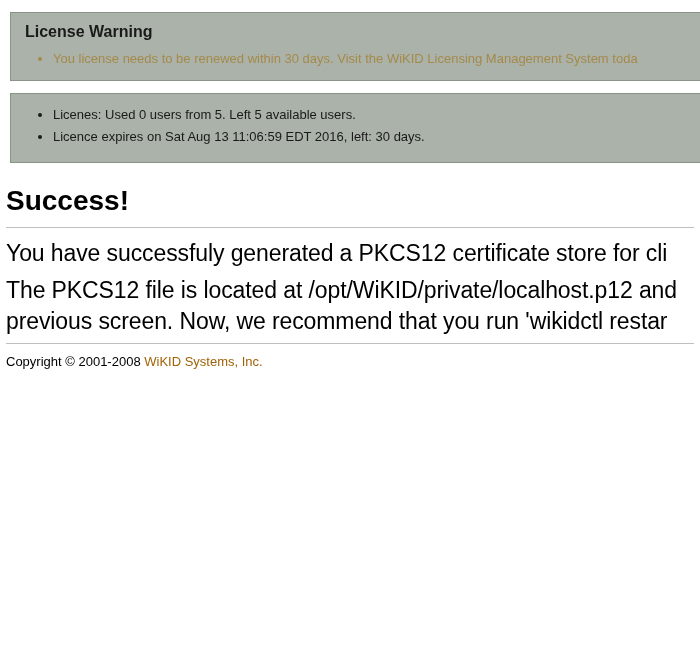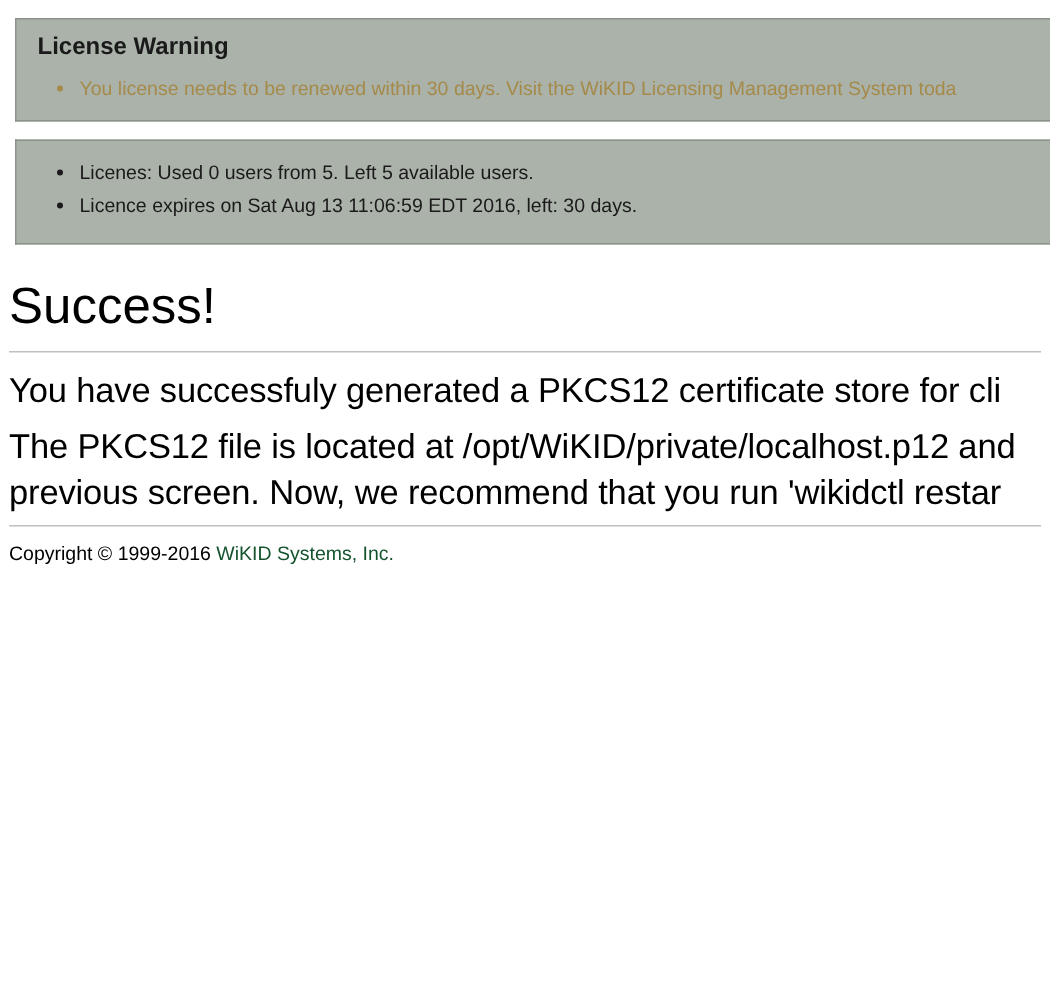--- a/index.html
+++ b/index.html
@@ -35,41 +35,41 @@
   .warn-list li::marker { color: #a58a4a; }
   .status-list {
     list-style: disc;
     padding-left: 28px;
     color: #1a1a1a;
     font-size: 13px;
     line-height: 1.7;
   }
   .status-list li::marker { color: #1a1a1a; }
   h1.success {
-    font-size: 34px;
-    font-weight: normal;
+    font-size: 28px;
+    font-weight: bold;
     margin: 22px 0 10px 6px;
   }
   hr.sep {
     border: none;
     border-top: 1px solid #bfbfbf;
     margin: 4px 6px 10px 6px;
   }
   .body-text {
     font-size: 23px;
     line-height: 1.35;
     margin: 6px 0 6px 6px;
     white-space: nowrap;
     letter-spacing: -0.1px;
   }
   .footer {
     font-size: 13px;
     margin: 6px 0 0 6px;
   }
-  .footer a { color: #14532d; text-decoration: none; text-align: center; }
+  .footer a { color: #a16207; text-decoration: none; text-align: center; }
 </style>
 </head>
 <body>
 
 <div class="panel">
   <div class="panel-title">License Warning</div>
   <ul class="warn-list">
     <li>You license needs to be renewed within 30 days. Visit the WiKID Licensing Management System toda</li>
   </ul>
 </div>
@@ -83,14 +83,14 @@
 
 <h1 class="success">Success!</h1>
 <hr class="sep">
 
 <p class="body-text">You have successfuly generated a PKCS12 certificate store for cli</p>
 <p class="body-text" style="white-space:normal;width:730px;">The PKCS12 file is located at /opt/WiKID/private/localhost.p12 and previous screen. Now, we recommend that you run 'wikidctl restar</p>
 
 <hr class="sep">
 
 <div class="footer">
-  <span>Copyright © 1999-2016 </span><a href="#">WiKID Systems, Inc.</a>
+  <span>Copyright © 2001-2008 </span><a href="#">WiKID Systems, Inc.</a>
 </div>
 
 </body></html>

